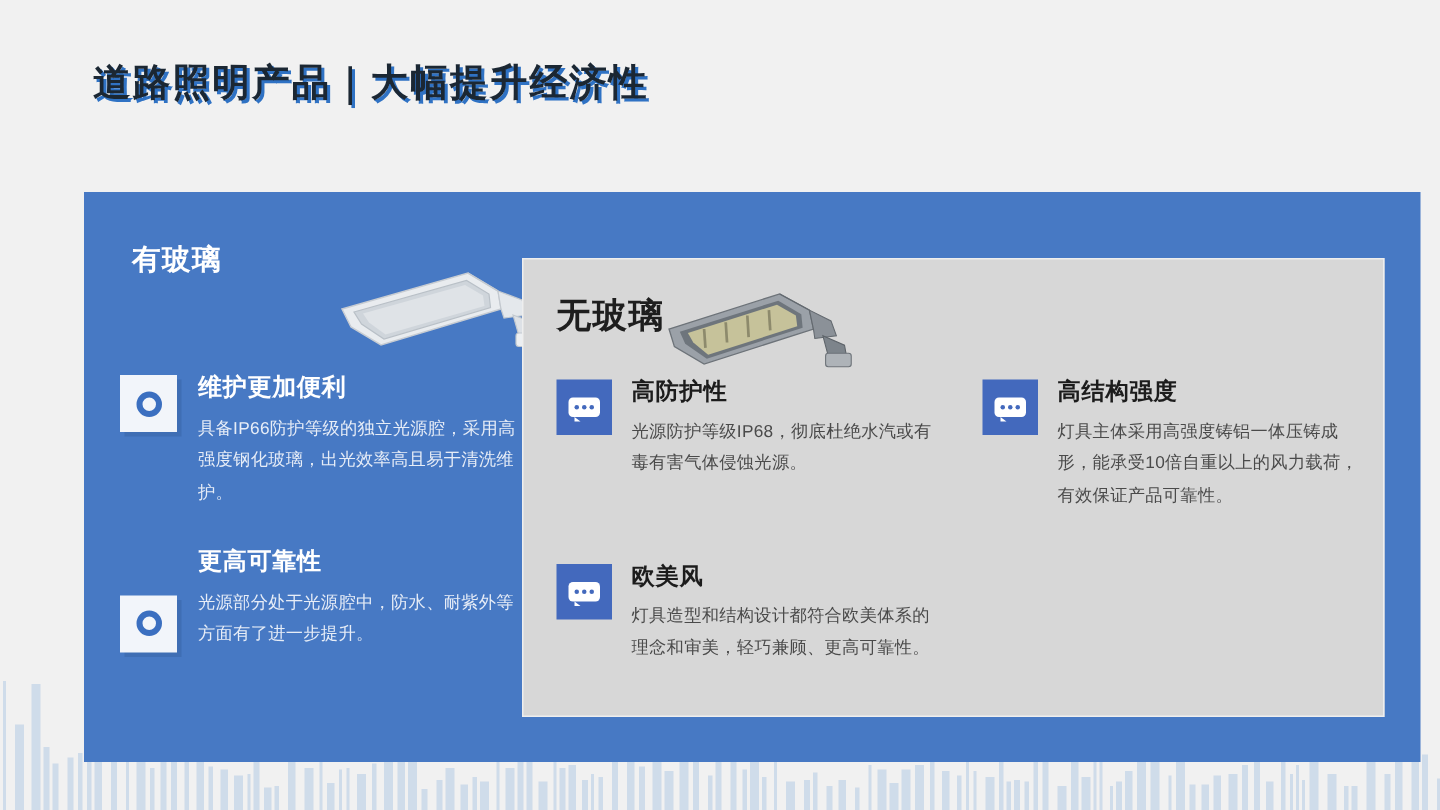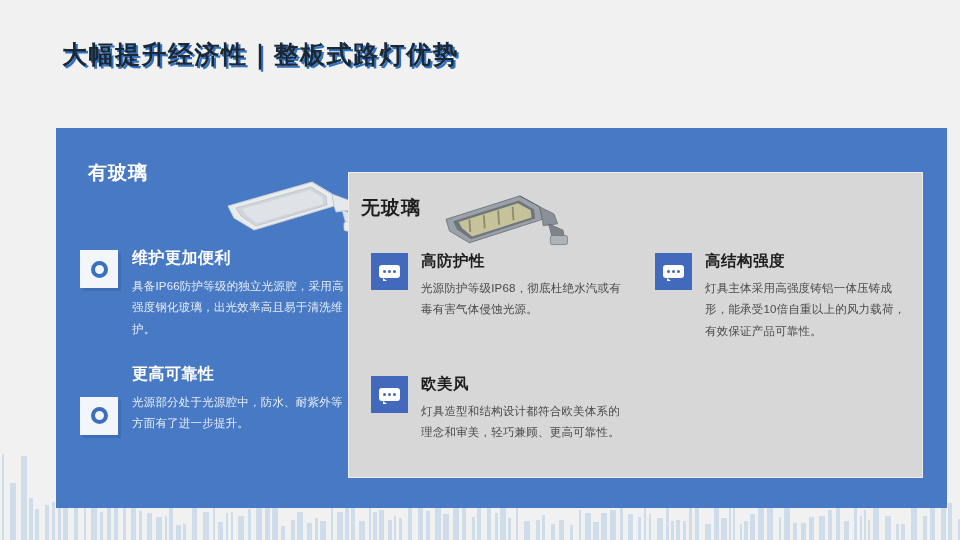--- a/index.html
+++ b/index.html
@@ -83,22 +83,22 @@
   
   #gray-panel {
     position:absolute; left:348px; top:172px;
     width:575px; height:306px;
     background:#d7d7d7;
     border:1px solid #eeeeee;
     z-index:3;
   }
 
   #label-no-glass {
-    position:absolute; left:12px; top:22px;
-    color:#1e1e1e; font-size:19px; font-weight:bold; letter-spacing:1px;text-align:right;
+    position:absolute; left:22px; top:22px;
+    color:#1e1e1e; font-size:23px; font-weight:bold; letter-spacing:1px;text-align:right;
   }
 
   
   #gray-grid {
     position:absolute; left:22px; top:78px;
     width:536px;
     display:grid;
     grid-template-columns:1fr 1fr;
     column-gap:22px; row-gap:22px;gap:32px;
   }
@@ -254,21 +254,21 @@
     <div class="bar" style="left: 896px; width: 3px; height: 16px; background: rgb(207, 220, 234);"></div>
     <div class="bar" style="left: 901px; width: 4px; height: 16px; background: rgb(207, 220, 234);"></div>
     <div class="bar" style="left: 911px; width: 6px; height: 35px; background: rgb(207, 220, 234);"></div>
     <div class="bar" style="left: 923px; width: 4px; height: 24px; background: rgb(207, 220, 234);"></div>
     <div class="bar" style="left: 930px; width: 5px; height: 37px; background: rgb(207, 220, 234);"></div>
     <div class="bar" style="left: 941px; width: 5px; height: 36px; background: rgb(207, 220, 234);"></div>
     <div class="bar" style="left: 948px; width: 4px; height: 37px; background: rgb(207, 220, 234);"></div>
     <div class="bar" style="left: 958px; width: 3px; height: 21px; background: rgb(207, 220, 234);"></div>
   </div>
 
-<div id="slide-title">大幅提升经济性｜整板式路灯优势</div>
+<div id="slide-title">道路照明产品｜大幅提升经济性</div>
 
 <div id="blue-panel">
 
   <div id="label-with-glass">有玻璃</div>
 
   <svg id="lamp-with-glass" class="lamp" viewBox="0 0 150 85">
     <g>
       <path d="M12 46 L96 22 L116 34 L118 46 L38 70 L18 58 Z" fill="#e9ecef" stroke="#c7ccd2" stroke-width="1"></path>
       <path d="M20 48 L95 27 L110 36 L111 45 L40 66 L25 56 Z" fill="#cfd5db" stroke="#b9c0c7" stroke-width="0.8"></path>
       <path d="M26 49 L94 30 L106 37 L107 44 L41 63 L30 55 Z" fill="#dfe3e7"></path>

